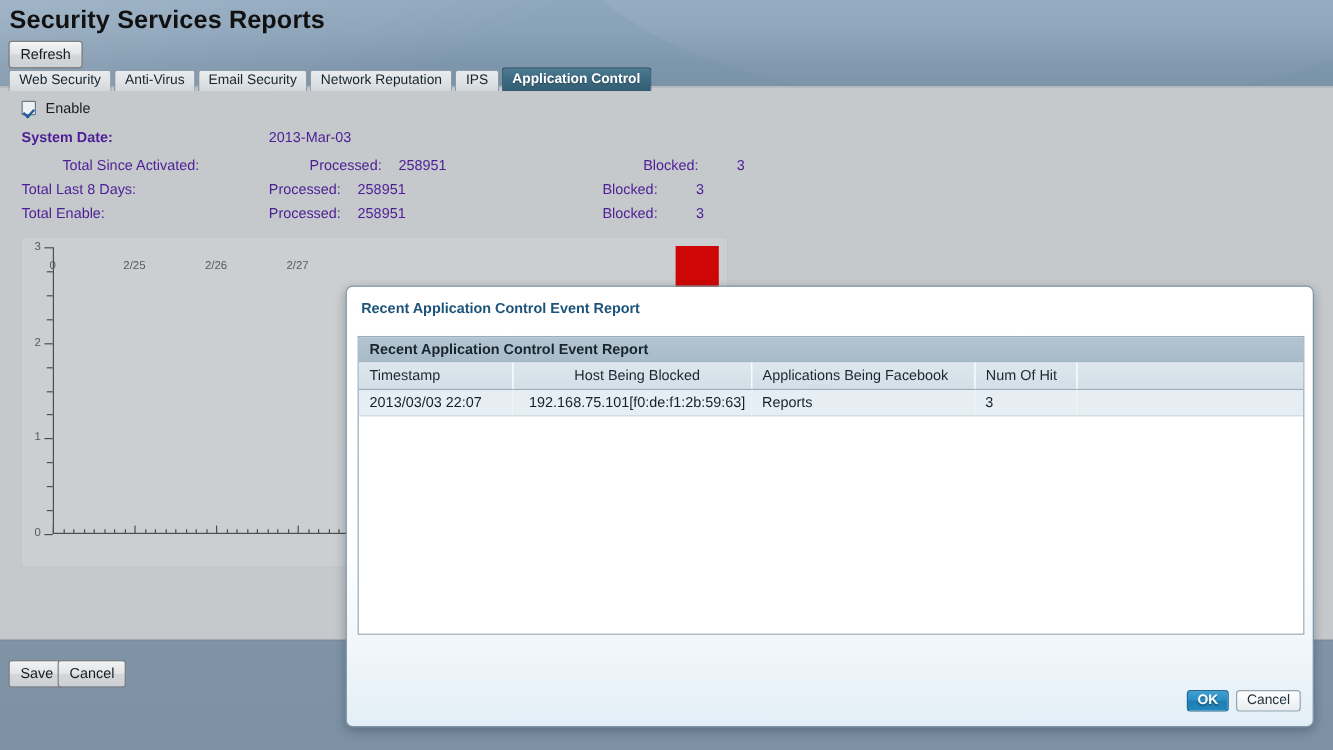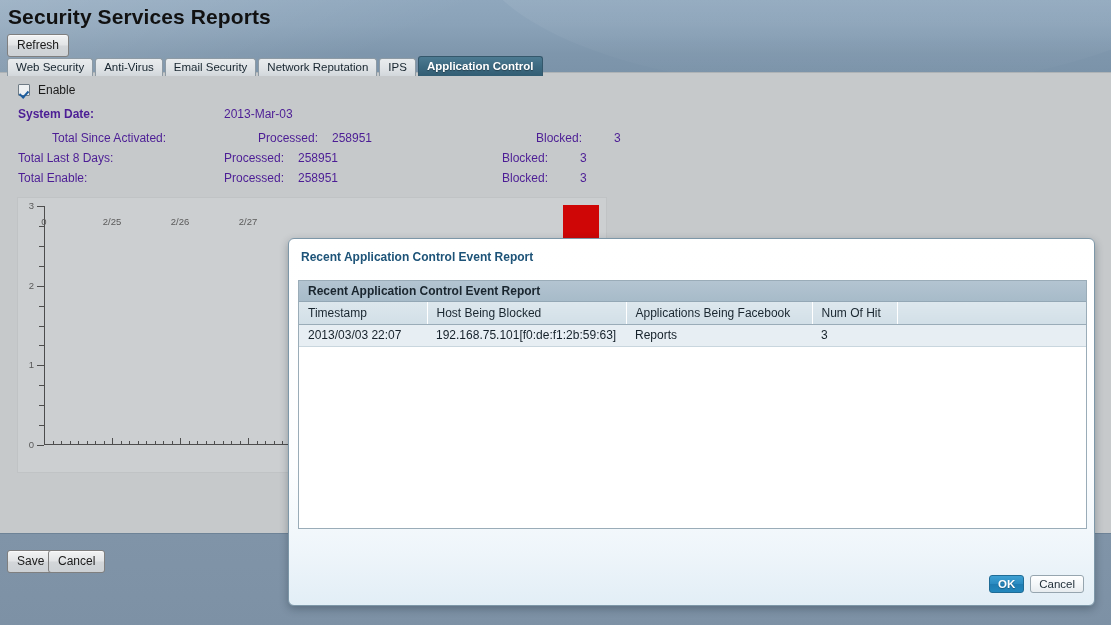--- a/index.html
+++ b/index.html
@@ -137,21 +137,21 @@
     border-right:1px solid #ffffff;border-bottom:1px solid #9aacb8;
     padding:0 0 0 9px;box-sizing:border-box;
   }
   thead th:last-child{border-right:none;}
   tbody td{
     height:22px;color:#15212a;background:#e7eef3;
     border-bottom:1px solid #c9d6de;padding:0 0 0 9px;box-sizing:border-box;
     white-space:nowrap;overflow:hidden;
   }
   .col-ts{width:128px;}
-  .col-host{width:199px;}
+  .col-host{width:199px;text-align:center;}
   .col-app{width:186px;}
   .col-hits{width:85px;}
   .col-pad{width:auto;}
   
   #pager{
     position:absolute;left:9px;top:303px;width:789px;height:26px;
     display:flex;align-items:center;gap:9px;font-size:12px;color:#14202a;
   }
   .pg-btn{
     box-sizing:border-box;width:27px;height:21px;line-height:19px;text-align:center;

